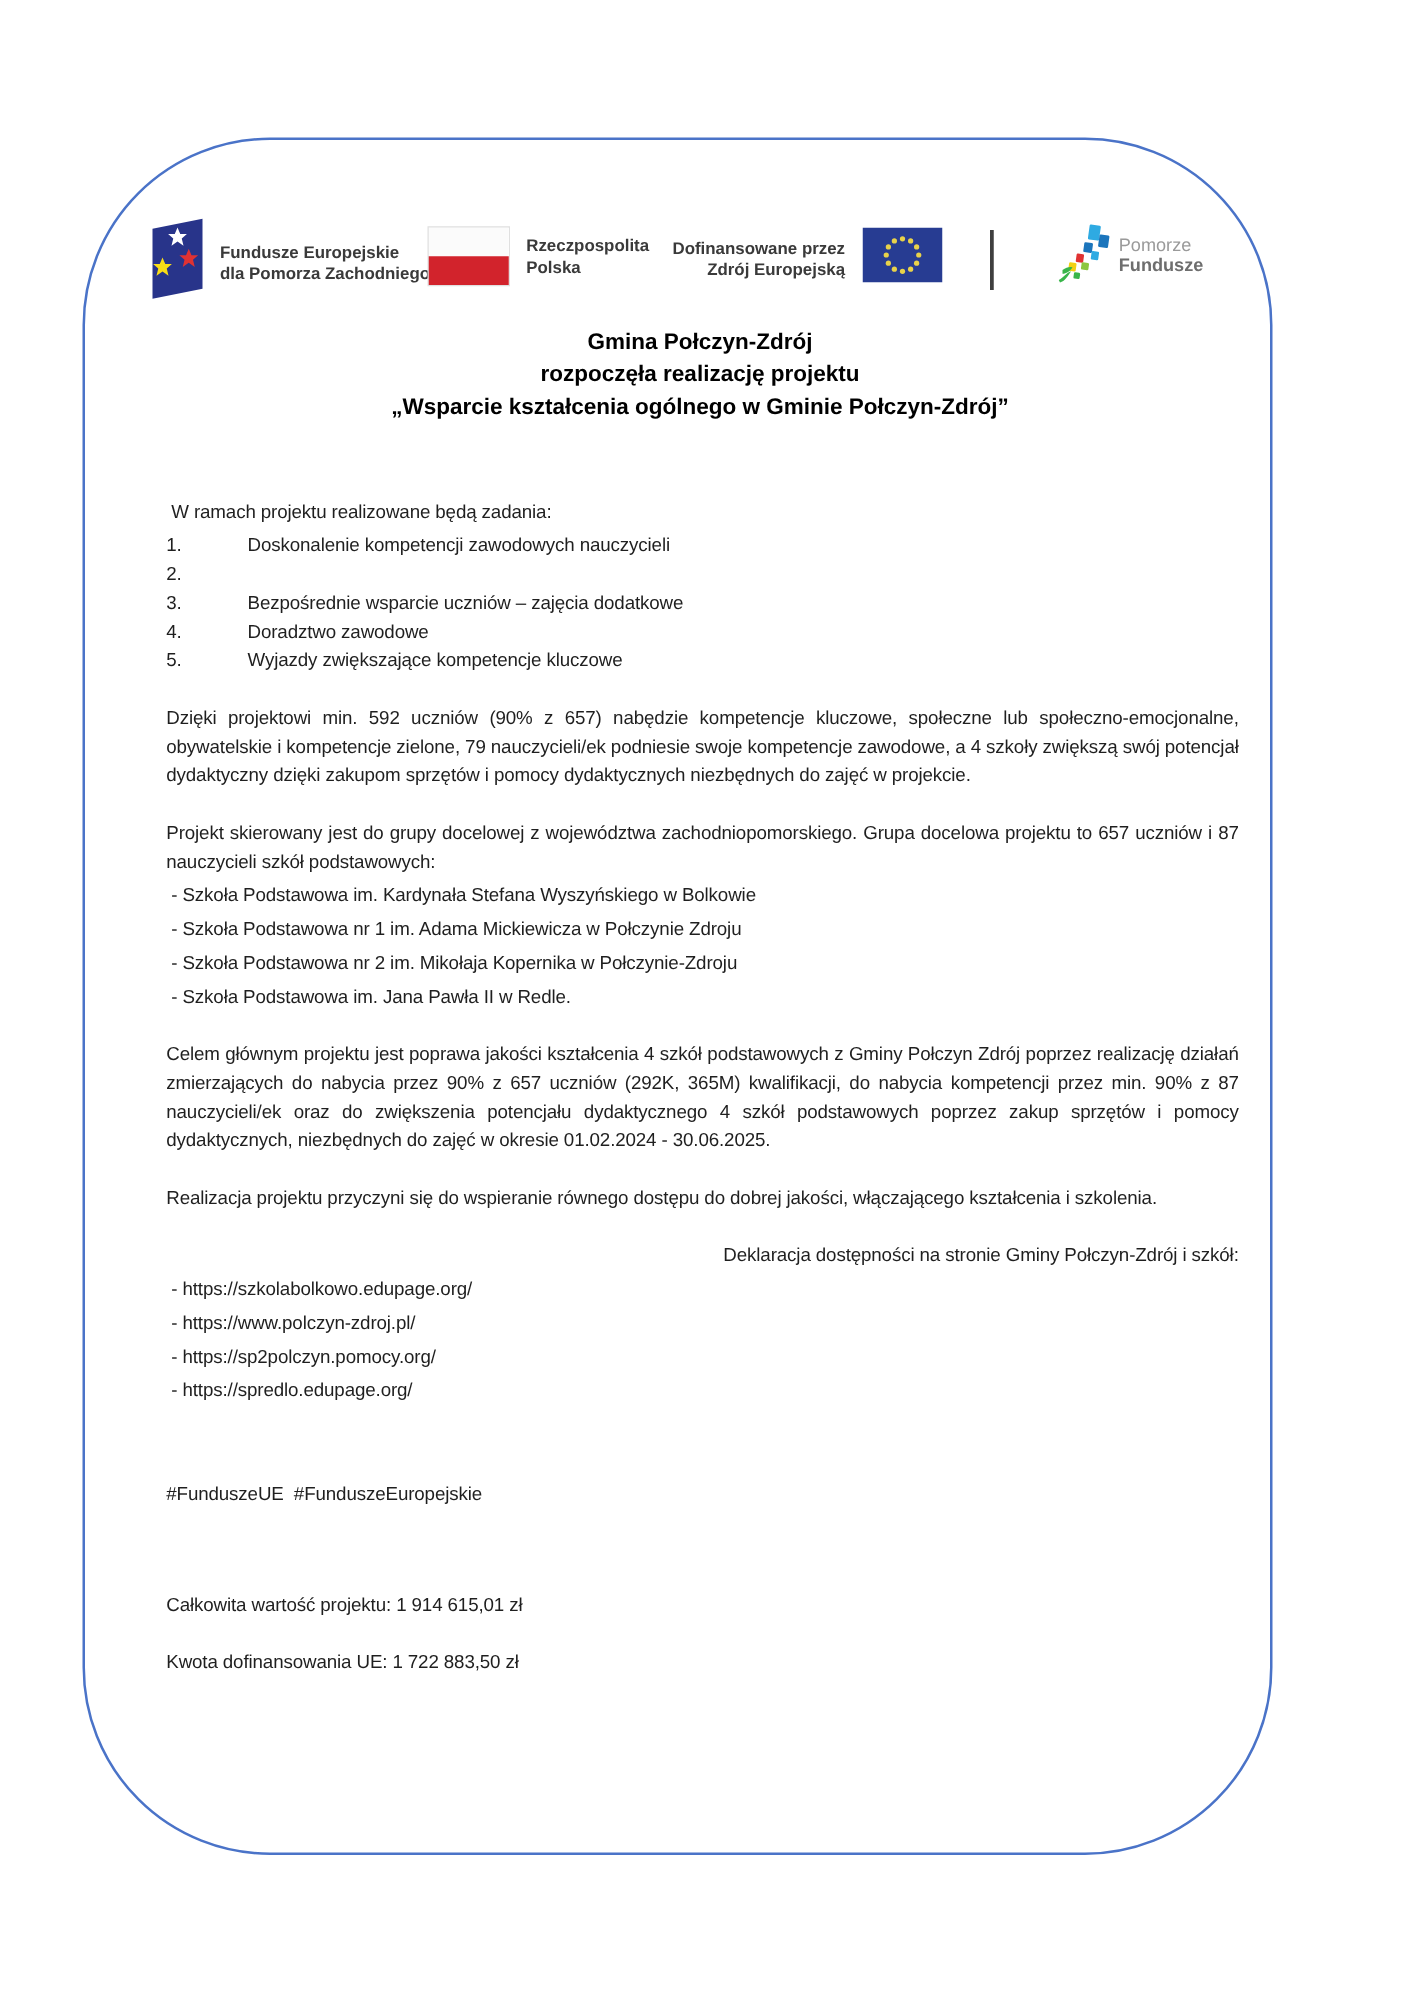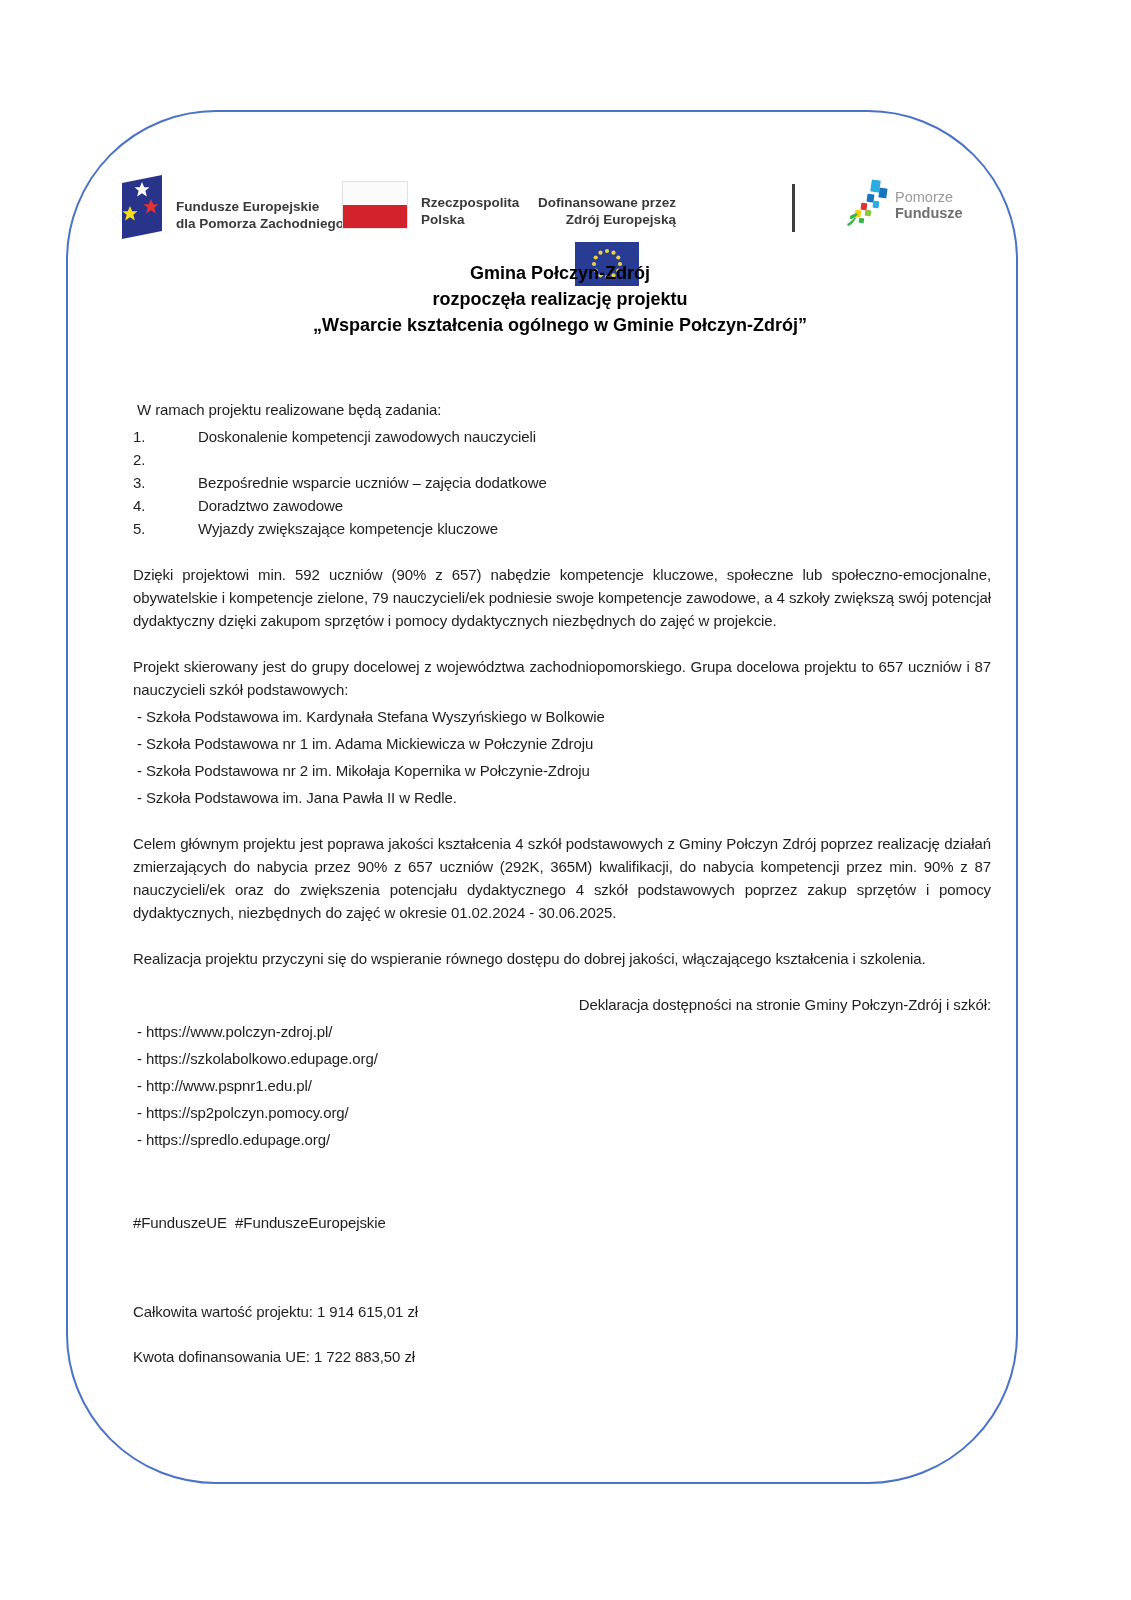--- a/index.html
+++ b/index.html
@@ -10,23 +10,23 @@
     color:#1f1f1f;
   }
   .border-frame {
     position:absolute; left:66px; top:110px; width:948px; height:1370px;
     border:2px solid #4a73c8; border-radius:150px;
   }
   
   .logo-group { position:absolute; display:flex; align-items:center; }
   .fe-group  { left:118px; top:174px; gap:10px; }
   .pl-group  { left:343px; top:182px; gap:14px; }
-  .eu-group  { left:538px; top:182px; gap:14px;flex-direction:column; }
+  .eu-group  { left:538px; top:182px; gap:14px; }
   .pz-group  { left:843px; top:178px; gap:6px; }
-  .logo-caption { font-size:13.5px; font-weight:bold; line-height:17px; color:#3a3a3a;margin-top:12px; }
+  .logo-caption { font-size:13.5px; font-weight:bold; line-height:17px; color:#3a3a3a; }
   .logo-caption.right { text-align:right; }
   .pl-flag { width:64px; height:46px; box-shadow:0 0 0 1px #e0e0e0; }
   .pl-flag .white { height:50%; background:#fbfbfb; }
   .pl-flag .red   { height:50%; background:#d2232c; }
   .divider-bar { position:absolute; left:792px; top:184px; width:2.5px; height:48px; background:#3f3f3f; }
   .pz-text .l1 { font-size:14.5px; color:#9a9a9a; line-height:15px; }
   .pz-text .l2 { font-size:14.5px; color:#6e6e6e; font-weight:bold; line-height:16px; }
   
   .title-block {
     position:absolute; left:0; top:260px; width:1120px; text-align:center;
@@ -164,23 +164,22 @@
     <div class="plain-line">- Szkoła Podstawowa nr 2 im. Mikołaja Kopernika w Połczynie-Zdroju</div>
     <div class="plain-line">- Szkoła Podstawowa im. Jana Pawła II w Redle.</div>
   </div>
 
   <p class="para">Celem głównym projektu jest poprawa jakości kształcenia 4 szkół podstawowych z Gminy Połczyn Zdrój poprzez realizację działań zmierzających do nabycia przez 90% z 657 uczniów (292K, 365M) kwalifikacji, do nabycia kompetencji przez min. 90% z 87 nauczycieli/ek  oraz do zwiększenia potencjału dydaktycznego 4 szkół podstawowych poprzez zakup sprzętów i pomocy dydaktycznych, niezbędnych do zajęć w okresie 01.02.2024 - 30.06.2025.</p>
 
   <p class="para">Realizacja projektu przyczyni się do wspieranie równego dostępu do dobrej jakości, włączającego kształcenia i szkolenia.</p>
 
   <p class="para" style="text-align:right;">Deklaracja dostępności na stronie Gminy Połczyn-Zdrój i szkół:</p>
   <div>
+    <div class="plain-line">- https://szkolabolkowo.edupage.org/</div>
     <div class="plain-line">- https://www.polczyn-zdroj.pl/</div>
-    <div class="plain-line">- https://szkolabolkowo.edupage.org/</div>
-    <div class="plain-line">- http://www.pspnr1.edu.pl/</div>
     <div class="plain-line">- https://sp2polczyn.pomocy.org/</div>
     <div class="plain-line">- https://spredlo.edupage.org/</div>
   </div>
 
   <div class="hashtags">#FunduszeUE  #FunduszeEuropejskie</div>
 
   <div class="total-line">Całkowita wartość projektu: 1 914 615,01 zł</div>
   <div class="funding-line">Kwota dofinansowania UE: 1 722 883,50 zł</div>
 
 </div>

